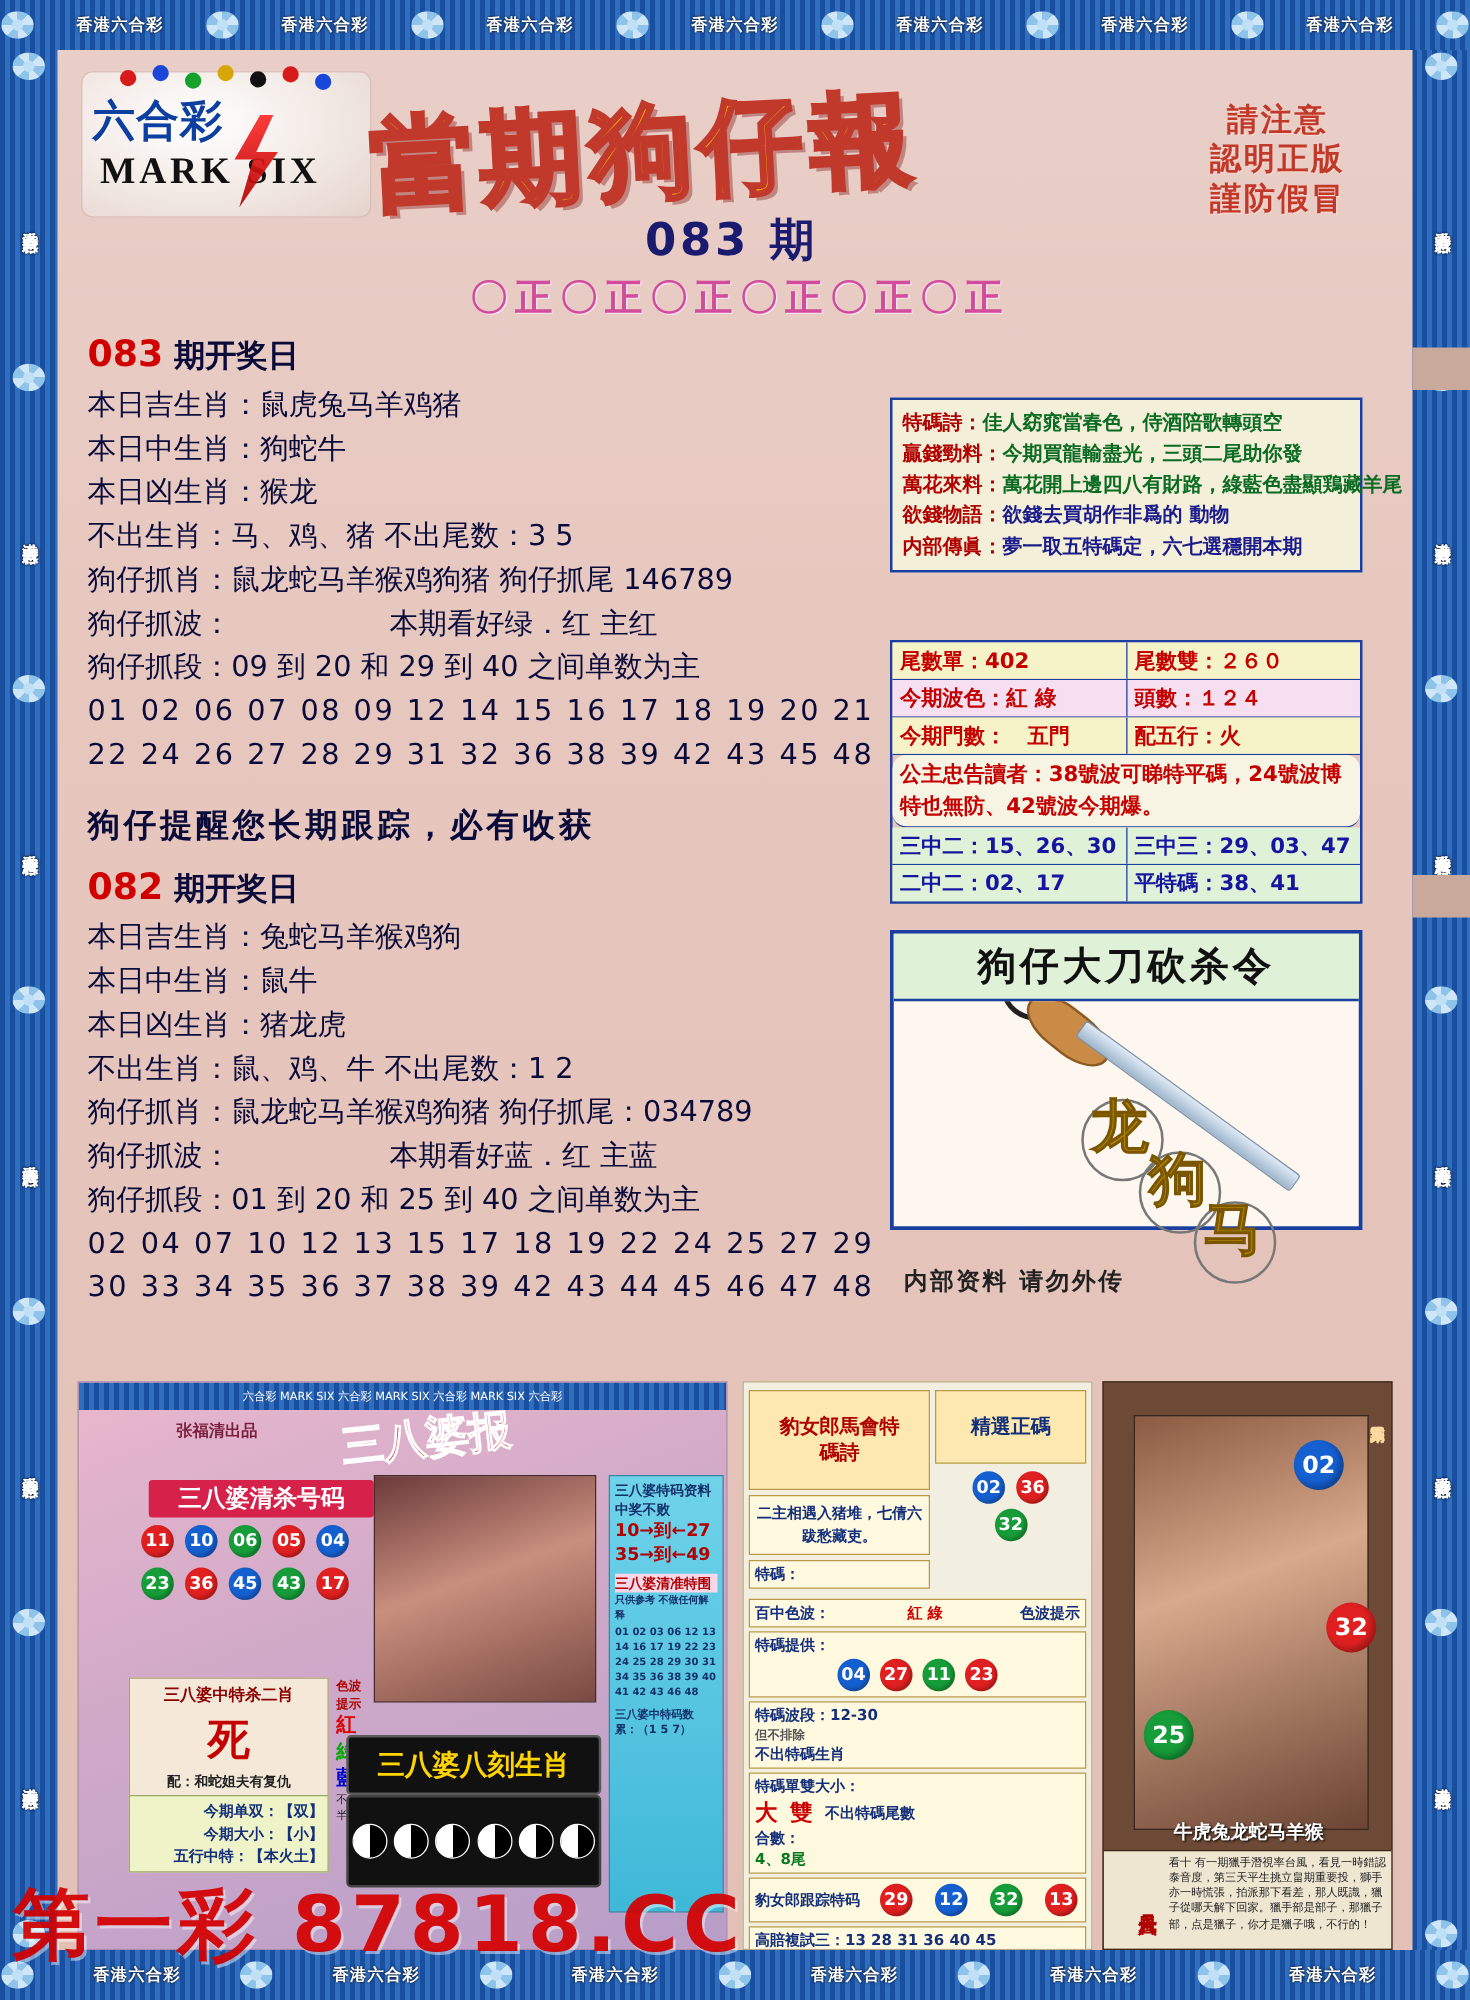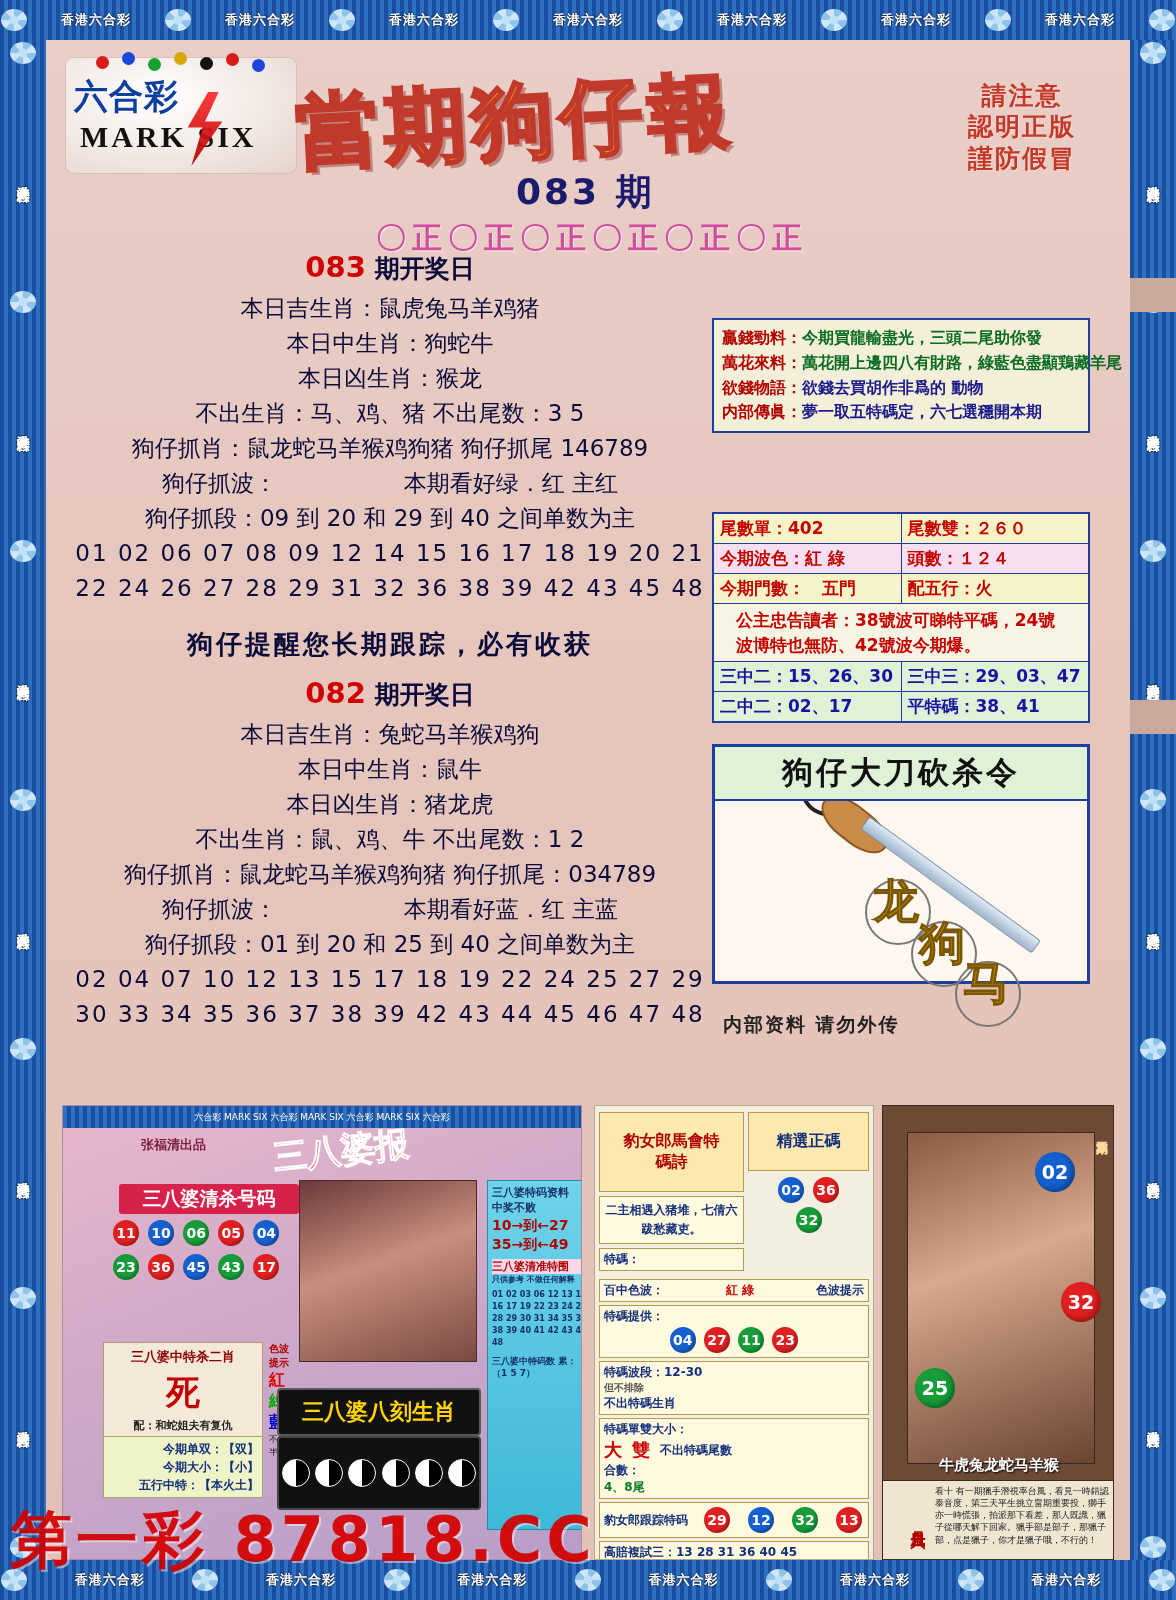--- a/index.html
+++ b/index.html
@@ -97,21 +97,21 @@
     text-align:center;letter-spacing:2px;
     text-shadow:1px 1px 0 #ffd9d0;
   }
   .zhengline{
     position:absolute;left:330px;top:178px;
     font-size:30px;font-weight:bold;color:#d14d9b;
     letter-spacing:6px;white-space:nowrap;
     text-shadow:1px 1px 0 #ffe6f3;
   }
   
-  .leftcol{position:absolute;left:70px;top:250px;width:640px;color:#0b0b3a;text-align:center;}
+  .leftcol{position:absolute;left:70px;top:266px;width:640px;color:#0b0b3a;}
   .blk{margin-bottom:10px;}
   .blk .hd{font-size:25px;font-weight:bold;margin-bottom:6px;}
   .blk .hd .num{color:#d10000;font-size:29px;}
   .ln{font-size:23px;line-height:1.52;white-space:nowrap;}
   .nums{font-size:23px;line-height:1.55;letter-spacing:2px;}
   .remind{
     font-size:26px;font-weight:bold;color:#0b0b3a;
     margin:20px 0 14px 0;letter-spacing:3px;
   }
   .pad{display:inline-block;width:28px;}
@@ -143,21 +143,21 @@
     display:flex;align-items:center;
   }
   .stats .c + .c{border-left:1px solid #1b3fa0;}
   .bg-y{background:#f6f3c8;}
   .bg-p{background:#f6dff0;}
   .bg-g{background:#dff2d8;}
   .t-blue{color:#1515a0;}
   .t-red{color:#c40000;}
   .warn{
     font-size:17px;font-weight:bold;color:#c40000;line-height:1.45;
-    padding:4px 22px;background:#f7f4e4;border-bottom:1px solid #1b3fa0;
+    padding:4px 6px;background:#f7f4e4;border-bottom:1px solid #1b3fa0;border-radius:11px;
   }
   
   .poster{
     position:absolute;left:712px;top:744px;width:378px;height:240px;
     border:3px solid #1b3fa0;background:#fdf7f0;box-sizing:border-box;
   }
   .poster .ph{
     height:52px;background:#dff2d8;border-bottom:2px solid #1b3fa0;
     display:flex;align-items:center;justify-content:center;
     font-size:31px;font-weight:bold;color:#111;letter-spacing:3px;
@@ -226,21 +226,21 @@
   .ball.r{background:#e02020;}
   .ball.b{background:#1560d0;}
   .ball.g{background:#169c38;}
   .ballrow{position:absolute;left:48px;}
   .photo{
     position:absolute;background:linear-gradient(160deg,#6b3a3a,#c98f7e 45%,#7a4a42);
     border:1px solid #4a2a28;
   }
   .photo.p1{left:236px;top:74px;width:176px;height:180px;}
   .sidebox{
-    position:absolute;left:424px;top:74px;width:108px;height:350px;
+    position:absolute;left:424px;top:74px;width:92px;height:350px;
     background:linear-gradient(#6fd3ea,#3fb8d8);border:1px solid #2a8aa4;
     color:#13306b;font-size:11px;font-weight:bold;padding:4px;box-sizing:border-box;
     line-height:1.4;
   }
   .ad1 .panelA{
     position:absolute;left:40px;top:236px;width:160px;
     background:#f4e9d8;border:1px solid #b09a78;padding:4px;box-sizing:border-box;
     font-size:13px;color:#8b0000;text-align:center;font-weight:bold;line-height:1.5;
   }
   .ad1 .panelA .die{font-size:34px;color:#c40000;}
@@ -462,20 +462,23 @@
         <span class="pad"></span><span class="pad"></span><span class="pad"></span><span class="pad"></span>
         <span>本期看好蓝．红  主蓝</span>
       </div>
       <div class="ln">狗仔抓段：01 到 20 和 25 到 40 之间单数为主</div>
       <div class="nums">02  04  07  10  12  13  15  17  18  19  22  24  25  27  29</div>
       <div class="nums">30  33  34  35  36  37  38  39  42  43  44  45  46  47  48</div>
     </div>
   </div>
 
   <div class="poembox">
+    <div class="row">
+      <span class="lbl">特碼詩：</span><span class="val">佳人窈窕當春色，侍酒陪歌轉頭空</span>
+    </div>
     <div class="row">
       <span class="lbl">贏錢勁料：</span><span class="val">今期買龍輸盡光，三頭二尾助你發</span>
     </div>
     <div class="row">
       <span class="lbl">萬花來料：</span><span class="val">萬花開上邊四八有財路，綠藍色盡顯鶏藏羊尾</span>
     </div>
     <div class="row alt">
       <span class="lbl">欲錢物語：</span><span class="val">欲錢去買胡作非爲的 動物</span>
     </div>
     <div class="row alt">

